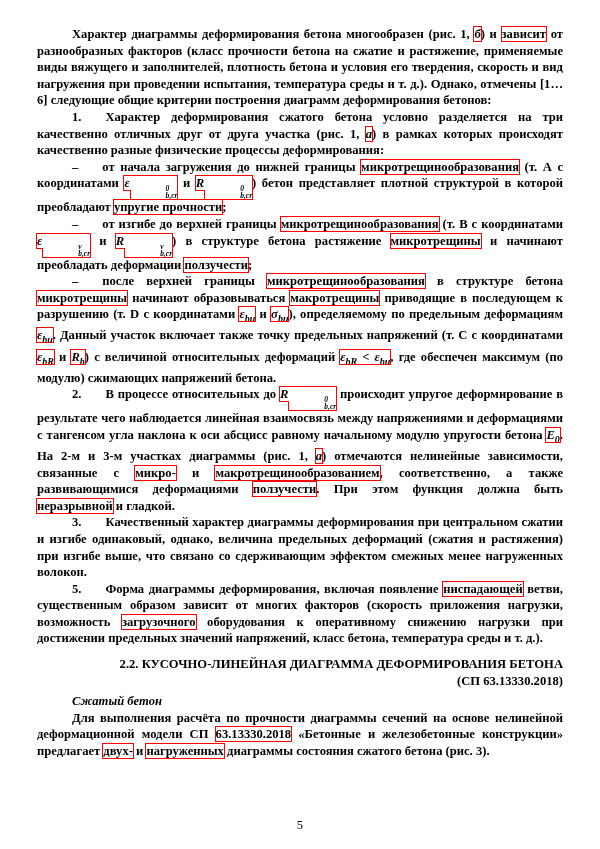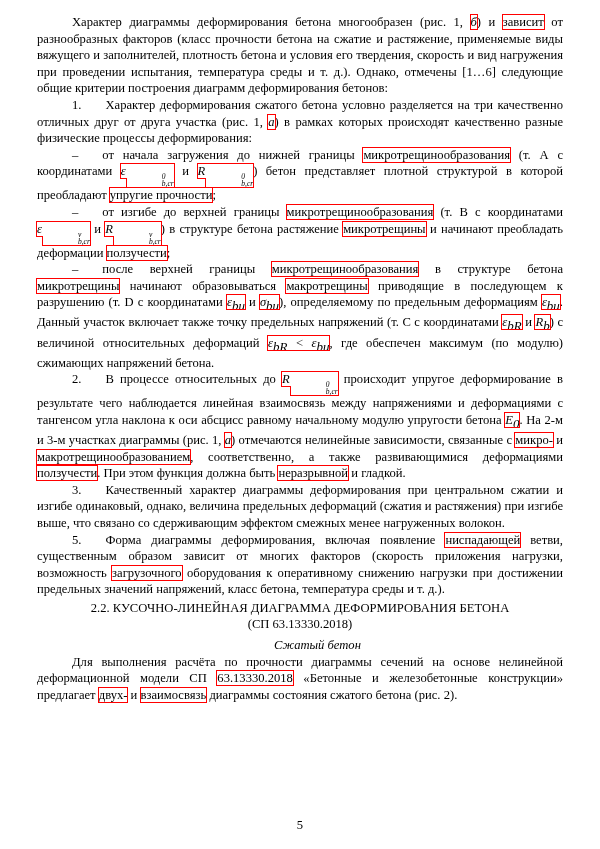--- a/index.html
+++ b/index.html
@@ -2,40 +2,40 @@
 <html style="--flag: #ff0000;"><head>
 <meta charset="utf-8">
 <style>
   html, body { margin: 0; padding: 0; }
   body {
     width: 600px; height: 849px;
     background: #ffffff; color: #000000;
     font-family: "Liberation Serif", serif;
     position: relative; overflow: hidden;
   }
-  .page-content { padding: 14px 37px 0 37px; box-sizing: border-box; }
+  .page-content { padding: 26px 37px 0 37px; box-sizing: border-box; font-weight: bold; }
   p {
     margin: 0;
     font-size: 12.6px;
     line-height: 16.6px;
     text-align: justify;
     text-indent: 35px;
   }
-  p.heading { text-align: center; text-indent: 0; margin: 2px 0 4px 0; }
-  p.subheading { font-style: italic; text-align: center; margin-top: 1px; }
+  p.heading { text-align: right; text-indent: 0; margin: 9px 0 4px 0; }
+  p.subheading { font-style: italic; text-align: left; margin-top: 1px; }
   .tab { display: inline-block; width: 24px; }
   .it { font-style: italic; }
   .boxed { outline: 1px solid var(--flag, #ff0000); }
   .grp, .math { white-space: nowrap; }
   .math { font-style: italic; }
   .msupsub {
     display: inline-flex; flex-direction: column; align-items: flex-start;
     font-size: 7.5px; line-height: 7px; vertical-align: -4px; margin-left: 1px;
   }
-  sub.msb { font-size: 13px; }
+  sub.msb { font-size: 10px; }
   .page-number {
     position: absolute; left: 0; right: 0; bottom: 16px;
     text-align: center; font-size: 12.6px;
   }
 </style>
 </head>
 <body>
 
 <div class="page-content">
     <p class="body"><span>Характер диаграммы деформирования бетона многообразен (рис. 1, </span><span class="it boxed">б</span><span>) и </span><span class="boxed">зависит</span><span> от разнообразных факторов (класс прочности бетона на сжатие и растяжение, применяемые виды вяжущего и заполнителей, плотность бетона и условия его твердения, скорость и вид нагружения при проведении испытания, температура среды и т. д.). Однако, отмечены [1…6] следующие общие критерии построения диаграмм деформирования бетонов:</span></p>
@@ -56,16 +56,16 @@
         </span></span><span>) в структуре бетона растяжение </span><span class="boxed">микротрещины</span><span> и начинают преобладать деформации </span><span class="boxed">ползучести</span><span>;</span></p>
     <p class="body"><span>–</span><span class="tab"></span><span>после верхней границы </span><span class="boxed">микротрещинообразования</span><span> в структуре бетона </span><span class="boxed">микротрещины</span><span> начинают образовываться </span><span class="boxed">макротрещины</span><span> приводящие в последующем к разрушению (т. D с координатами </span><span class="math boxed"><span class="mbase">ε</span><sub class="msb">bu</sub></span><span> и </span><span class="math boxed"><span class="mbase">σ</span><sub class="msb">bu</sub></span><span>), определяемому по предельным деформациям </span><span class="math boxed"><span class="mbase">ε</span><sub class="msb">bu</sub></span><span>. Данный участок включает также точку предельных напряжений (т. С с координатами </span><span class="math boxed"><span class="mbase">ε</span><sub class="msb">bR</sub></span><span> и </span><span class="math boxed"><span class="mbase">R</span><sub class="msb">b</sub></span><span>) с величиной относительных деформаций </span><span class="grp boxed"><span class="math"><span class="mbase">ε</span><sub class="msb">bR</sub></span><span> &lt; </span><span class="math"><span class="mbase">ε</span><sub class="msb">bu</sub></span></span><span>, где обеспечен максимум (по модулю) сжимающих напряжений бетона.</span></p>
     <p class="body"><span>2.</span><span class="tab"></span><span>В процессе относительных до </span><span class="math boxed"><span class="mbase">R</span><span class="msupsub">
           <span class="msup">0</span>
           <span class="msub">b,cr</span>
         </span></span><span> происходит упругое деформирование в результате чего наблюдается линейная взаимосвязь между напряжениями и деформациями с тангенсом угла наклона к оси абсцисс равному начальному модулю упругости бетона </span><span class="math boxed"><span class="mbase">E</span><sub class="msb">0</sub></span><span>. На 2-м и 3-м участках диаграммы (рис. 1, </span><span class="it boxed">а</span><span>) отмечаются нелинейные зависимости, связанные с </span><span class="boxed">микро-</span><span> и </span><span class="boxed">макротрещинообразованием</span><span>, соответственно, а также развивающимися деформациями </span><span class="boxed">ползучести</span><span>. При этом функция должна быть </span><span class="boxed">неразрывной</span><span> и гладкой.</span></p>
     <p class="body"><span>3.</span><span class="tab"></span><span>Качественный характер диаграммы деформирования при центральном сжатии и изгибе одинаковый, однако, величина предельных деформаций (сжатия и растяжения) при изгибе выше, что связано со сдерживающим эффектом смежных менее нагруженных волокон.</span></p>
     <p class="body"><span>5.</span><span class="tab"></span><span>Форма диаграммы деформирования, включая появление </span><span class="boxed">ниспадающей</span><span> ветви, существенным образом зависит от многих факторов (скорость приложения нагрузки, возможность </span><span class="boxed">загрузочного</span><span> оборудования к оперативному снижению нагрузки при достижении предельных значений напряжений, класс бетона, температура среды и т. д.).</span></p>
     <p class="heading"><span>2.2. КУСОЧНО-ЛИНЕЙНАЯ ДИАГРАММА ДЕФОРМИРОВАНИЯ БЕТОНА</span><br><span>(СП 63.13330.2018)</span></p>
     <p class="subheading"><span class="it">Сжатый бетон</span></p>
-    <p class="body"><span>Для выполнения расчёта по прочности диаграммы сечений на основе нелинейной деформационной модели СП </span><span class="boxed">63.13330.2018</span><span> «Бетонные и железобетонные конструкции» предлагает </span><span class="boxed">двух-</span><span> и </span><span class="boxed">взаимосвязь</span><span> диаграммы состояния сжатого бетона (рис. 2).</span></p>
+    <p class="body"><span>Для выполнения расчёта по прочности диаграммы сечений на основе нелинейной деформационной модели СП </span><span class="boxed">63.13330.2018</span><span> «Бетонные и железобетонные конструкции» предлагает </span><span class="boxed">двух-</span><span> и </span><span class="boxed">нагруженных</span><span> диаграммы состояния сжатого бетона (рис. 3).</span></p>
   </div>
 
 <div class="page-number">5</div>
 
 </body></html>

